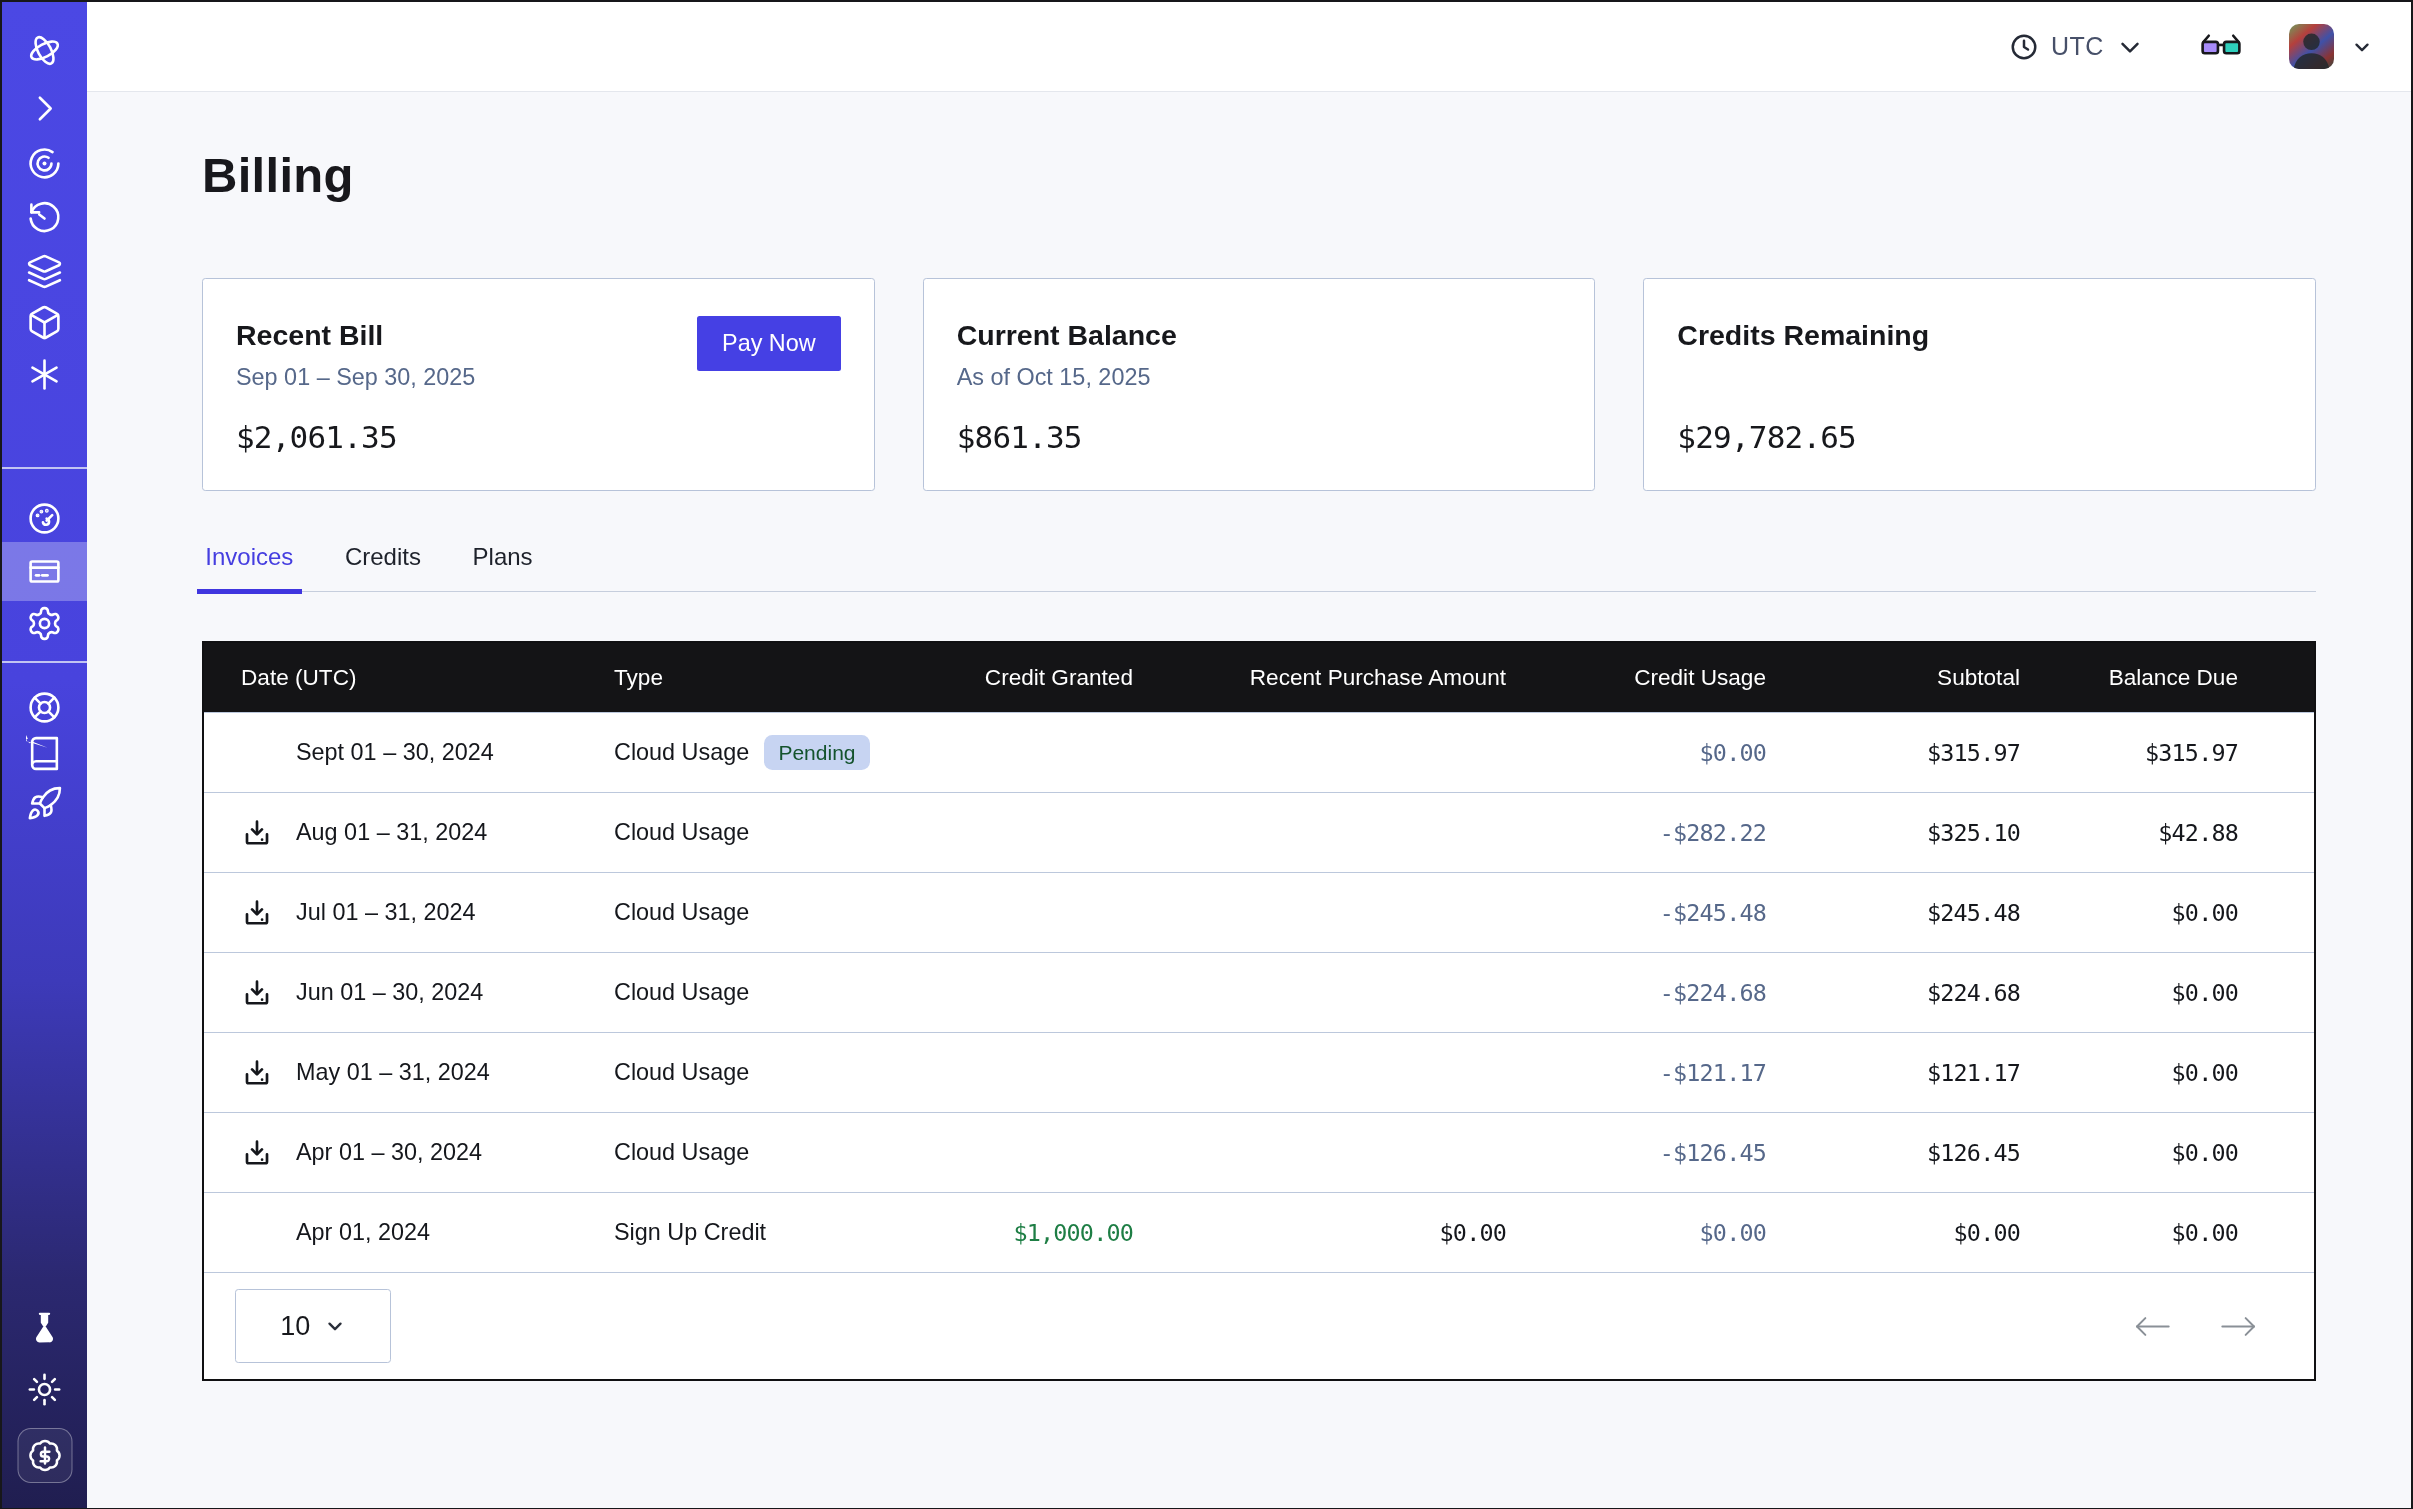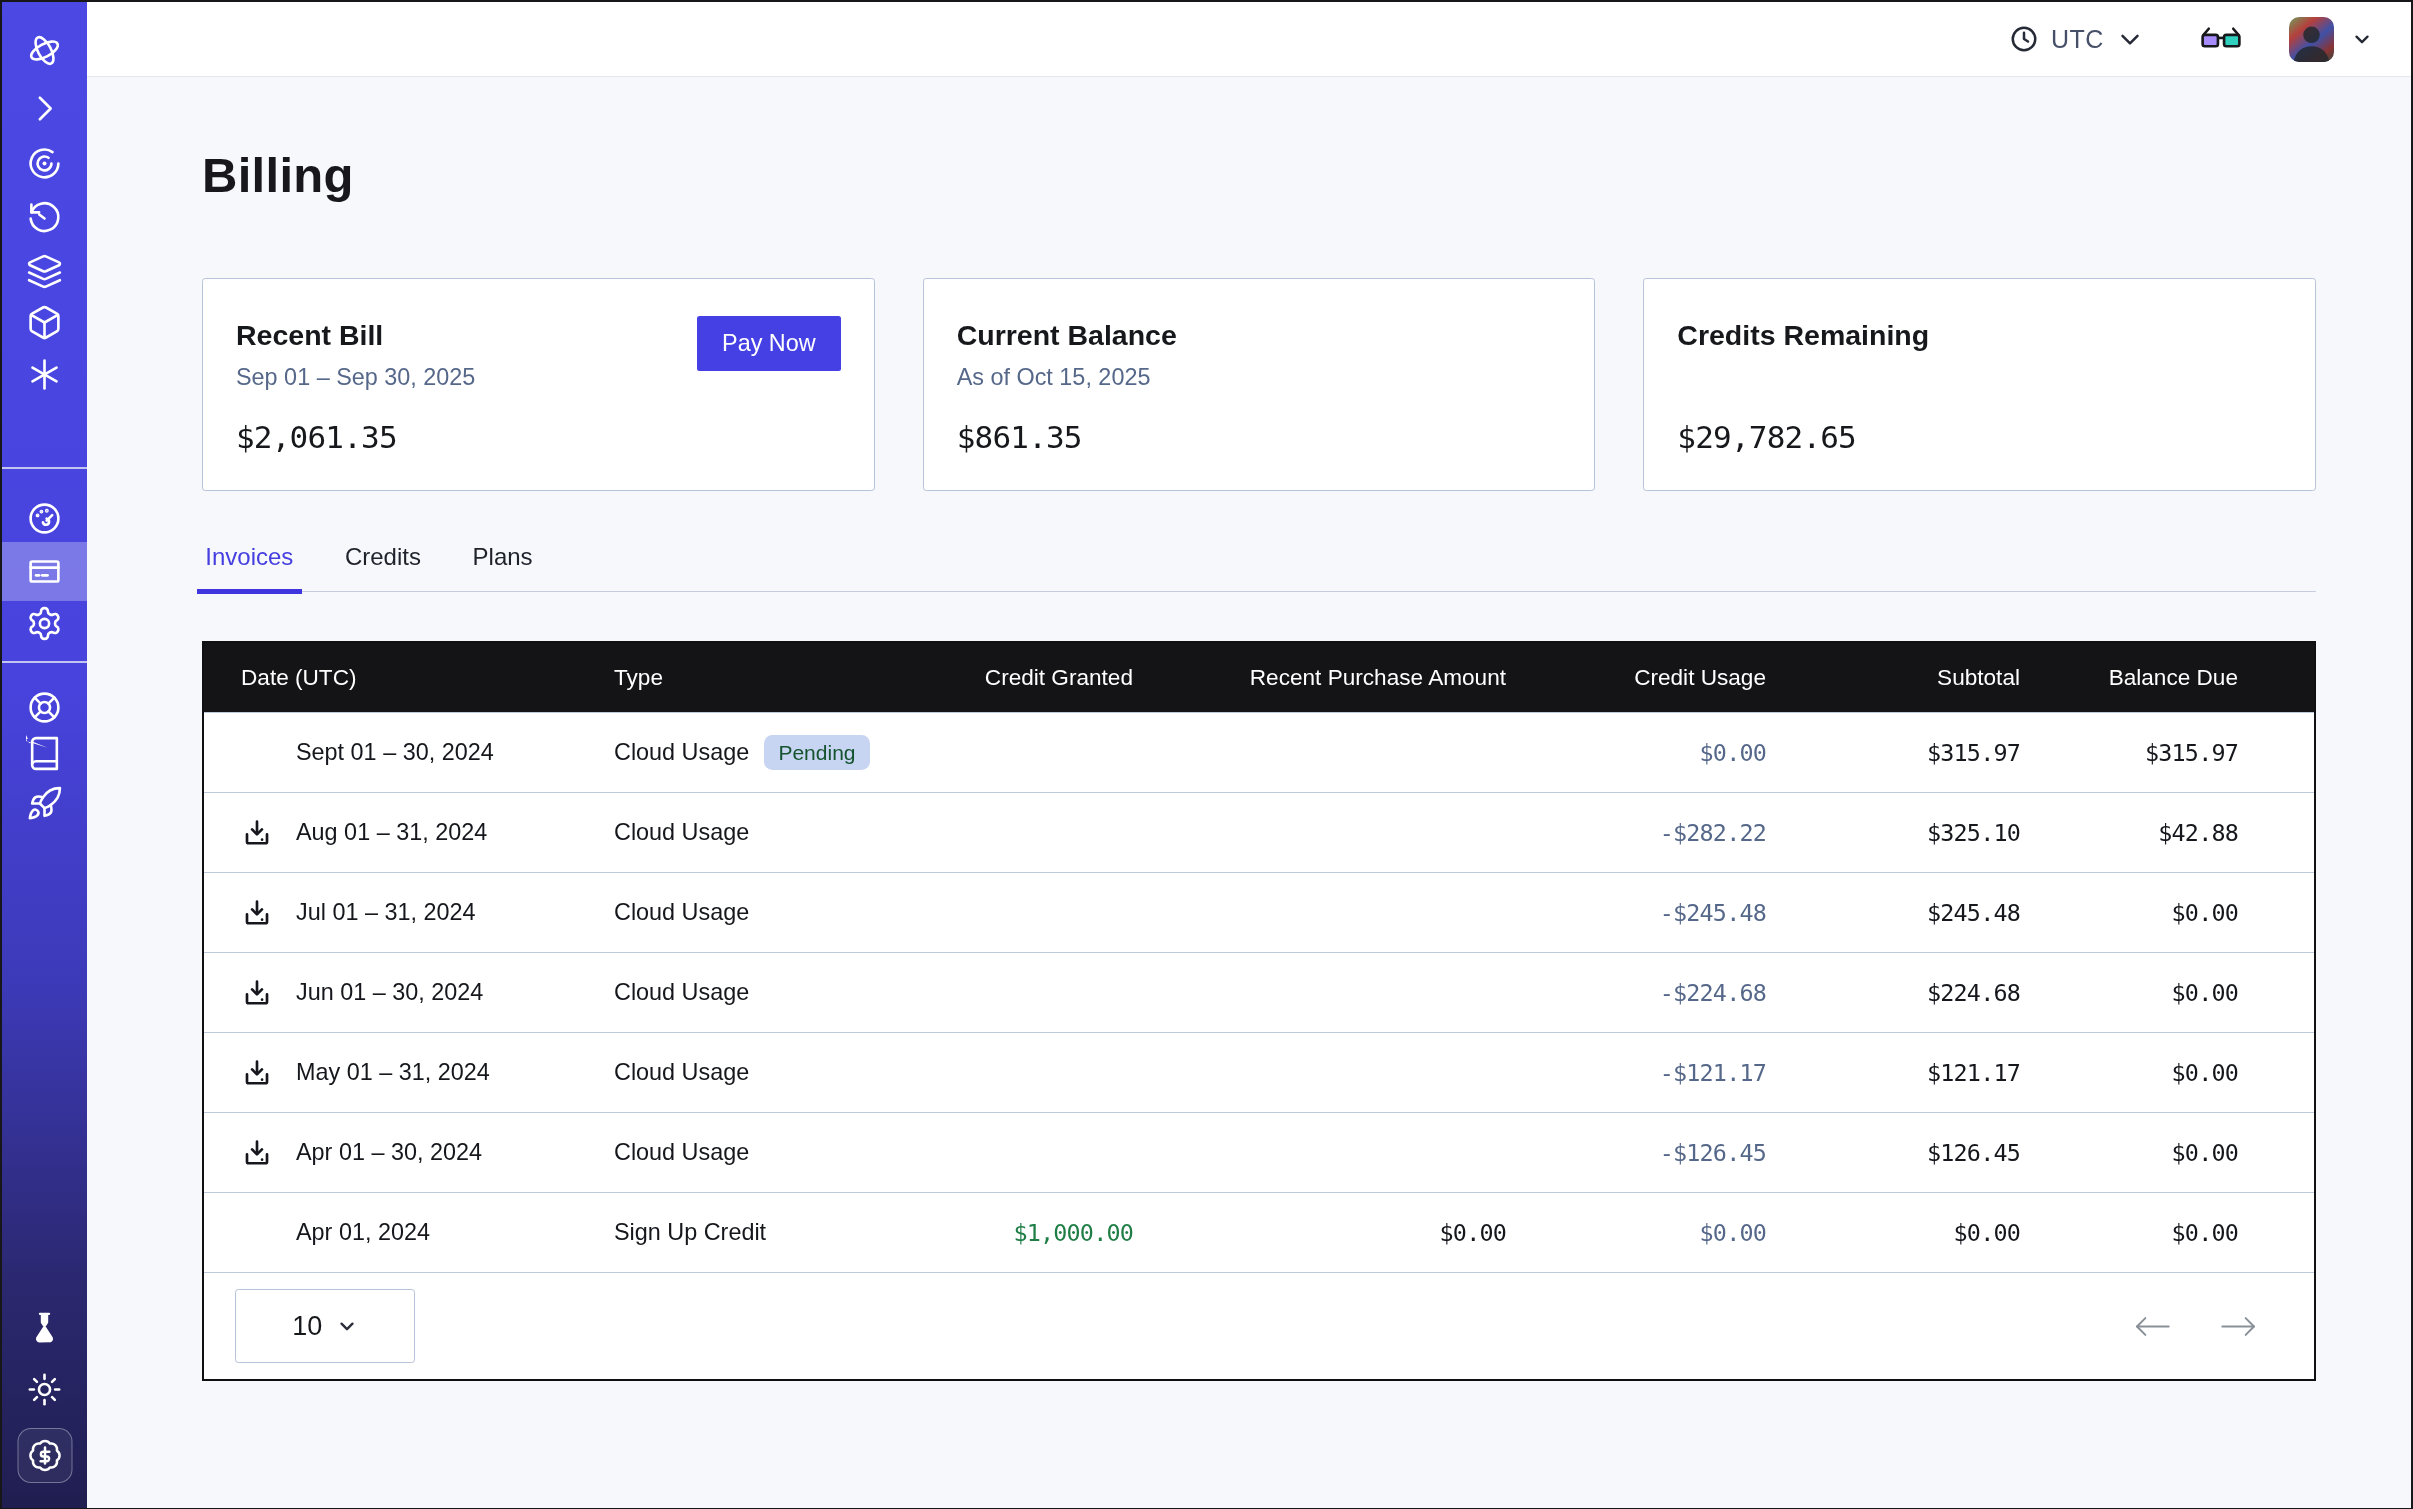--- a/index.html
+++ b/index.html
@@ -25,21 +25,21 @@
   .side-divider { position:absolute; left:0; width:100%; height:1.7px; background:rgba(235,239,248,0.75); }
   .active-band { position:absolute; left:0; top:540px; width:100%; height:59px; background:rgba(255,255,255,0.28); }
   .dollar-btn {
     position:absolute; left:50%; transform:translateX(-50%); top:1426px;
     width:55px; height:55px; border:1.7px solid rgba(255,255,255,0.35); border-radius:13.4px;
     background:rgba(255,255,255,0.06); display:flex; align-items:center; justify-content:center; cursor:pointer;
   }
   .dollar-btn svg { width:35px; height:35px; stroke:#fff; fill:none; stroke-width:1.7; stroke-linecap:round; stroke-linejoin:round; }
   
   .topbar {
-    position:absolute; left:85px; top:0; right:0; height:75px; background:#ffffff;
+    position:absolute; left:85px; top:0; right:0; height:90px; background:#ffffff;
     border-bottom:1.7px solid #e4e7ed; display:flex; align-items:center; justify-content:flex-end;
     padding-right:38px; z-index:4;
   }
   .tz-trigger { display:flex; align-items:center; gap:11.7px; cursor:pointer; }
   .tz-trigger svg { width:30px; height:30px; stroke:#252a36; fill:none; stroke-width:2; stroke-linecap:round; stroke-linejoin:round; }
   .tz-label { font-size:25px; color:#475069; letter-spacing:0.4px; }
   .chev { width:22px; height:22px; stroke:#252a36; fill:none; stroke-width:2.6; stroke-linecap:round; stroke-linejoin:round; }
   .glasses-btn { margin-left:55px; cursor:pointer; display:flex; }
   .avatar-group { margin-left:47px; display:flex; align-items:center; gap:16.7px; cursor:pointer; }
   .avatar {
@@ -88,21 +88,21 @@
   .cell-type { display:flex; align-items:center; gap:15px; }
   .badge {
     background:#c7d4f2; color:#14532d; font-size:21px; padding:5.9px 14.2px; border-radius:8.4px; white-space:nowrap;
   }
   .mono { font-family:"DejaVu Sans Mono", monospace; letter-spacing:-0.8px; }
   .usage { color:#56688a; }
   .granted { color:#1e7e45; }
   
   .tfoot { height:107px; border-top:1.7px solid #bcc8dc; display:flex; align-items:center; justify-content:space-between; padding:0 55px 0 31px; }
   .pagesize {
-    width:180px; height:74px; border:1.7px solid #b7c3d9; border-radius:3.3px; background:#fff;
+    width:156px; height:74px; border:1.7px solid #b7c3d9; border-radius:3.3px; background:#fff;
     display:flex; align-items:center; justify-content:center; gap:13.4px; font-size:27px; color:#17181c; cursor:pointer;
   }
   .pagesize svg { width:22px; height:22px; stroke:#2a2f3a; fill:none; stroke-width:2.6; stroke-linecap:round; stroke-linejoin:round; }
   .pager { display:flex; gap:47px; }
   .pager svg { width:40px; height:25px; stroke:#8a9097; fill:none; stroke-width:2.4; stroke-linecap:round; stroke-linejoin:round; cursor:pointer; }
 </style>
 </head>
 <body>
 
 <nav class="sidebar">

